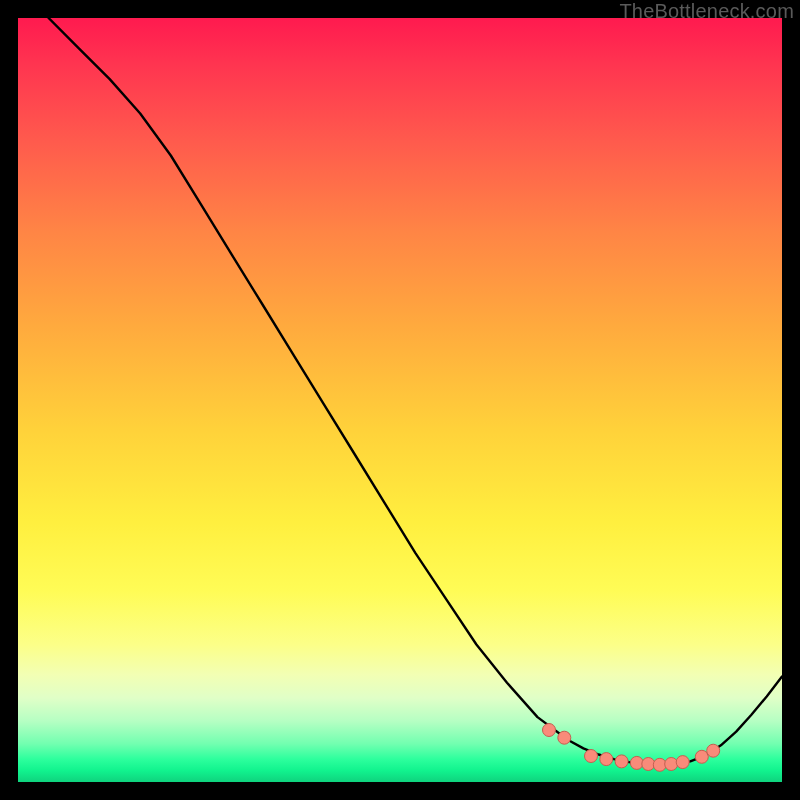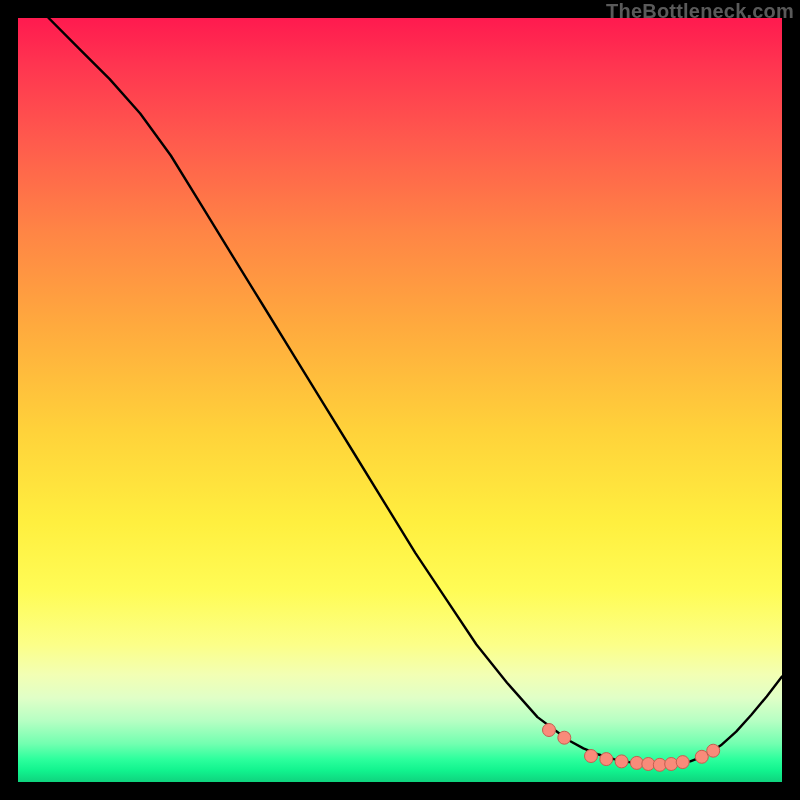--- a/index.html
+++ b/index.html
@@ -43,21 +43,21 @@
   .svg-layer {
     position: absolute;
     inset: 0;
   }
   .watermark {
     position: absolute;
     top: 0px;
     right: 6px;
     font-family: Arial, Helvetica, sans-serif;
     font-size: 20px;
-    font-weight: 700;
+    font-weight: 400;
     color: #5a5a5a;
     letter-spacing: 0.2px;
     user-select: none;
   }
 </style>
 </head>
 <body>
 
 <div class="plot-area">
   <div class="gradient"></div>

